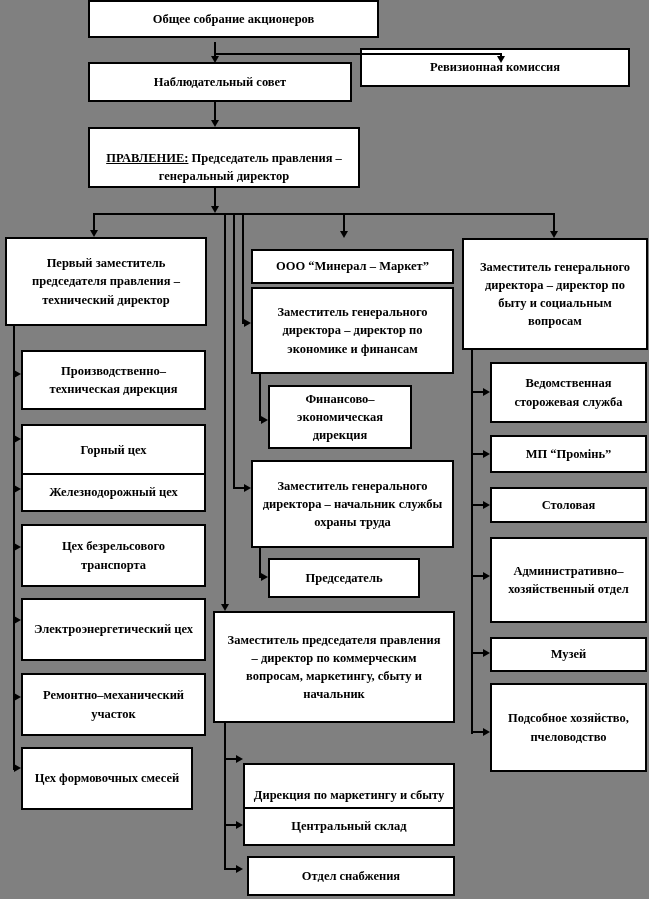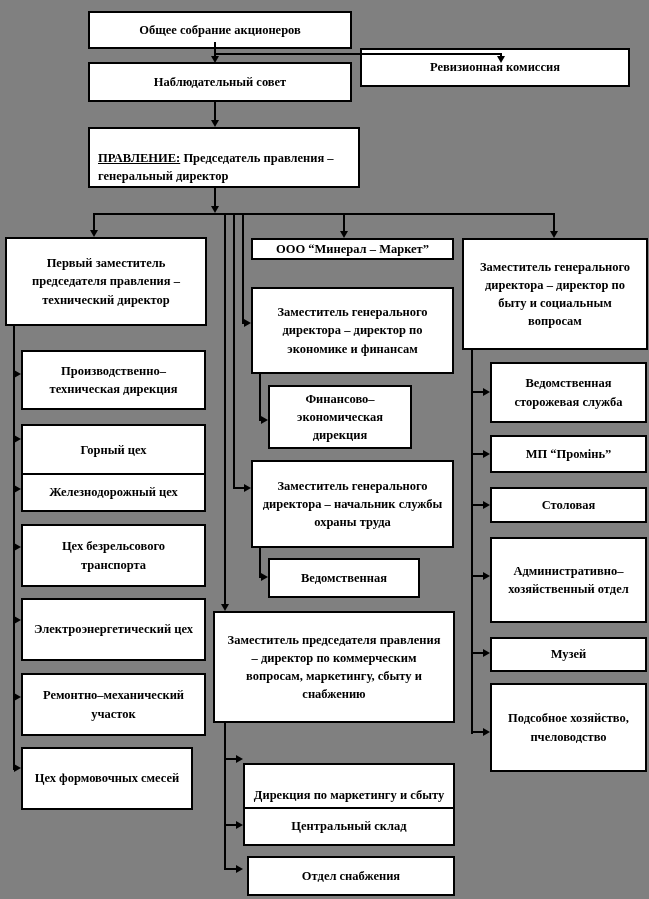--- a/index.html
+++ b/index.html
@@ -5,34 +5,34 @@
   html,body{margin:0;padding:0;background:#808080;}
   .canvas{
     position:relative;width:649px;height:899px;background:#808080;overflow:hidden;
     font-family:"Liberation Serif","DejaVu Serif",serif;color:#000;
   }
   .node{
     position:absolute;box-sizing:border-box;background:#ffffff;border:2px solid #000;
     display:flex;align-items:center;justify-content:center;text-align:center;
     font-weight:bold;font-size:12.5px;line-height:1.45;padding:2px 8px;
   }
-  .node .node-inner{width:100%;text-align:left;margin-top:19px;}
+  .node .node-inner{width:100%;text-align:center;margin-top:19px;}
   .underline{text-decoration:underline;}
   .hline,.vline{position:absolute;background:#000;}
   .hline{height:2px;}
   .vline{width:2px;}
   .arr-d{position:absolute;width:0;height:0;border-left:4px solid transparent;border-right:4px solid transparent;border-top:7px solid #000;}
   .arr-r{position:absolute;width:0;height:0;border-top:4px solid transparent;border-bottom:4px solid transparent;border-left:7px solid #000;}
 </style>
 </head>
 <body>
 
 <div class="canvas">
 
-  <div class="node" style="left:88px;top:11px;width:264px;height:38px">Общее собрание акционеров</div>
+  <div class="node" style="left:88px;top:0;width:291px;height:38px">Общее собрание акционеров</div>
 
   <div class="node" style="left:88px;top:62px;width:264px;height:40px">Наблюдательный совет</div>
 
   <div class="node" style="left:360px;top:48px;width:270px;height:39px">Ревизионная комиссия</div>
 
   <div class="node" style="left:88px;top:127px;width:272px;height:61px">
     <div class="node-inner">
       <span class="underline">ПРАВЛЕНИЕ:</span>
       <span>Председатель правления – генеральный директор</span>
     </div>
@@ -41,27 +41,27 @@
   <div class="node" style="left:5px;top:237px;width:202px;height:89px">Первый заместитель председателя правления – технический директор</div>
 
   <div class="node" style="left:21px;top:350px;width:185px;height:60px">Производственно–техническая дирекция</div>
   <div class="node" style="left:21px;top:424px;width:185px;height:53px">Горный цех</div>
   <div class="node" style="left:21px;top:473px;width:185px;height:39px">Железнодорожный цех</div>
   <div class="node" style="left:21px;top:524px;width:185px;height:63px">Цех безрельсового транспорта</div>
   <div class="node" style="left:21px;top:598px;width:185px;height:63px">Электроэнергетический цех</div>
   <div class="node" style="left:21px;top:673px;width:185px;height:63px">Ремонтно–механический  участок</div>
   <div class="node" style="left:21px;top:747px;width:172px;height:63px">Цех формовочных смесей</div>
 
-  <div class="node" style="left:251px;top:238px;width:203px;height:22px">ООО “Минерал – Маркет”</div>
+  <div class="node" style="left:251px;top:249px;width:203px;height:35px">ООО “Минерал – Маркет”</div>
   <div class="node" style="left:251px;top:287px;width:203px;height:87px">Заместитель генерального директора – директор по экономике и финансам</div>
   <div class="node" style="left:268px;top:385px;width:144px;height:64px">Финансово–экономическая дирекция</div>
   <div class="node" style="left:251px;top:460px;width:203px;height:88px">Заместитель генерального директора – начальник службы охраны труда</div>
-  <div class="node" style="left:268px;top:558px;width:152px;height:40px">Ведомственная</div>
+  <div class="node" style="left:268px;top:558px;width:152px;height:40px">Председатель</div>
 
-  <div class="node" style="left:213px;top:611px;width:242px;height:112px">Заместитель председателя правления – директор по коммерческим вопросам, маркетингу, сбыту и снабжению</div>
+  <div class="node" style="left:213px;top:611px;width:242px;height:112px">Заместитель председателя правления – директор по коммерческим вопросам, маркетингу, сбыту и начальник</div>
   <div class="node" style="left:243px;top:763px;width:212px;height:64px">Дирекция по маркетингу и сбыту</div>
   <div class="node" style="left:243px;top:807px;width:212px;height:39px">Центральный склад</div>
   <div class="node" style="left:247px;top:856px;width:208px;height:40px">Отдел снабжения</div>
 
   <div class="node" style="left:462px;top:238px;width:186px;height:112px;padding:2px 14px">Заместитель генерального директора – директор по быту и социальным вопросам</div>
   <div class="node" style="left:490px;top:362px;width:157px;height:61px">Ведомственная сторожевая служба</div>
   <div class="node" style="left:490px;top:435px;width:157px;height:38px">МП “Промінь”</div>
   <div class="node" style="left:490px;top:487px;width:157px;height:36px">Столовая</div>
   <div class="node" style="left:490px;top:537px;width:157px;height:86px">Административно–хозяйственный отдел</div>
   <div class="node" style="left:490px;top:637px;width:157px;height:35px">Музей</div>

